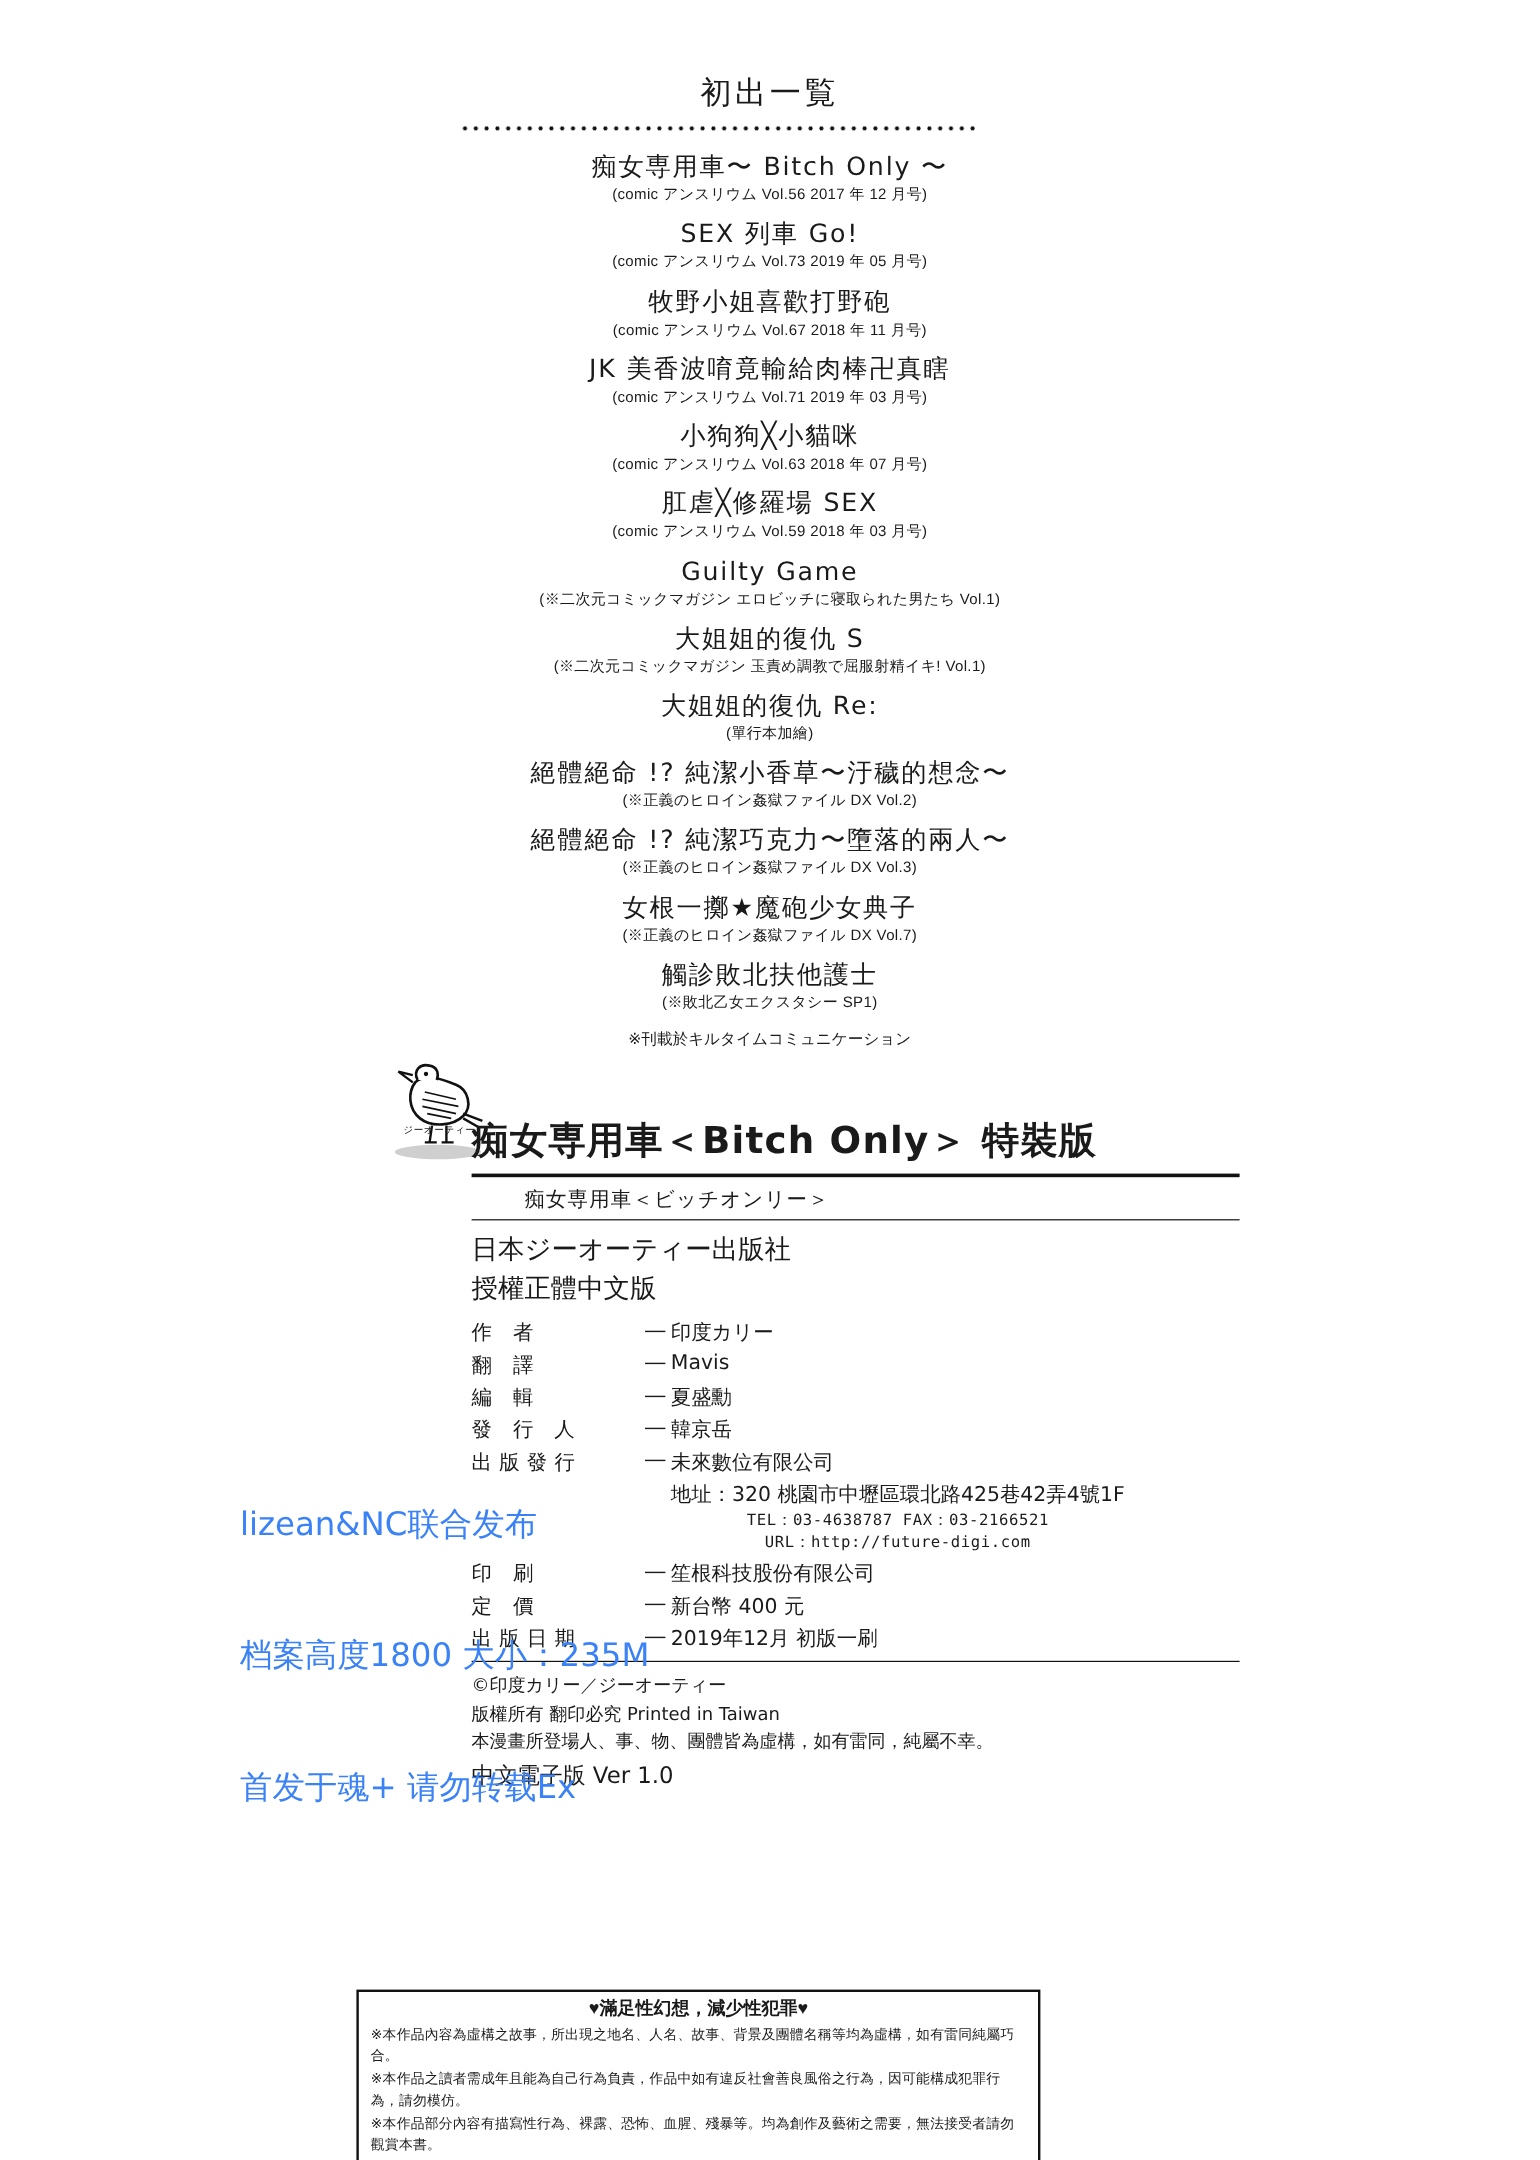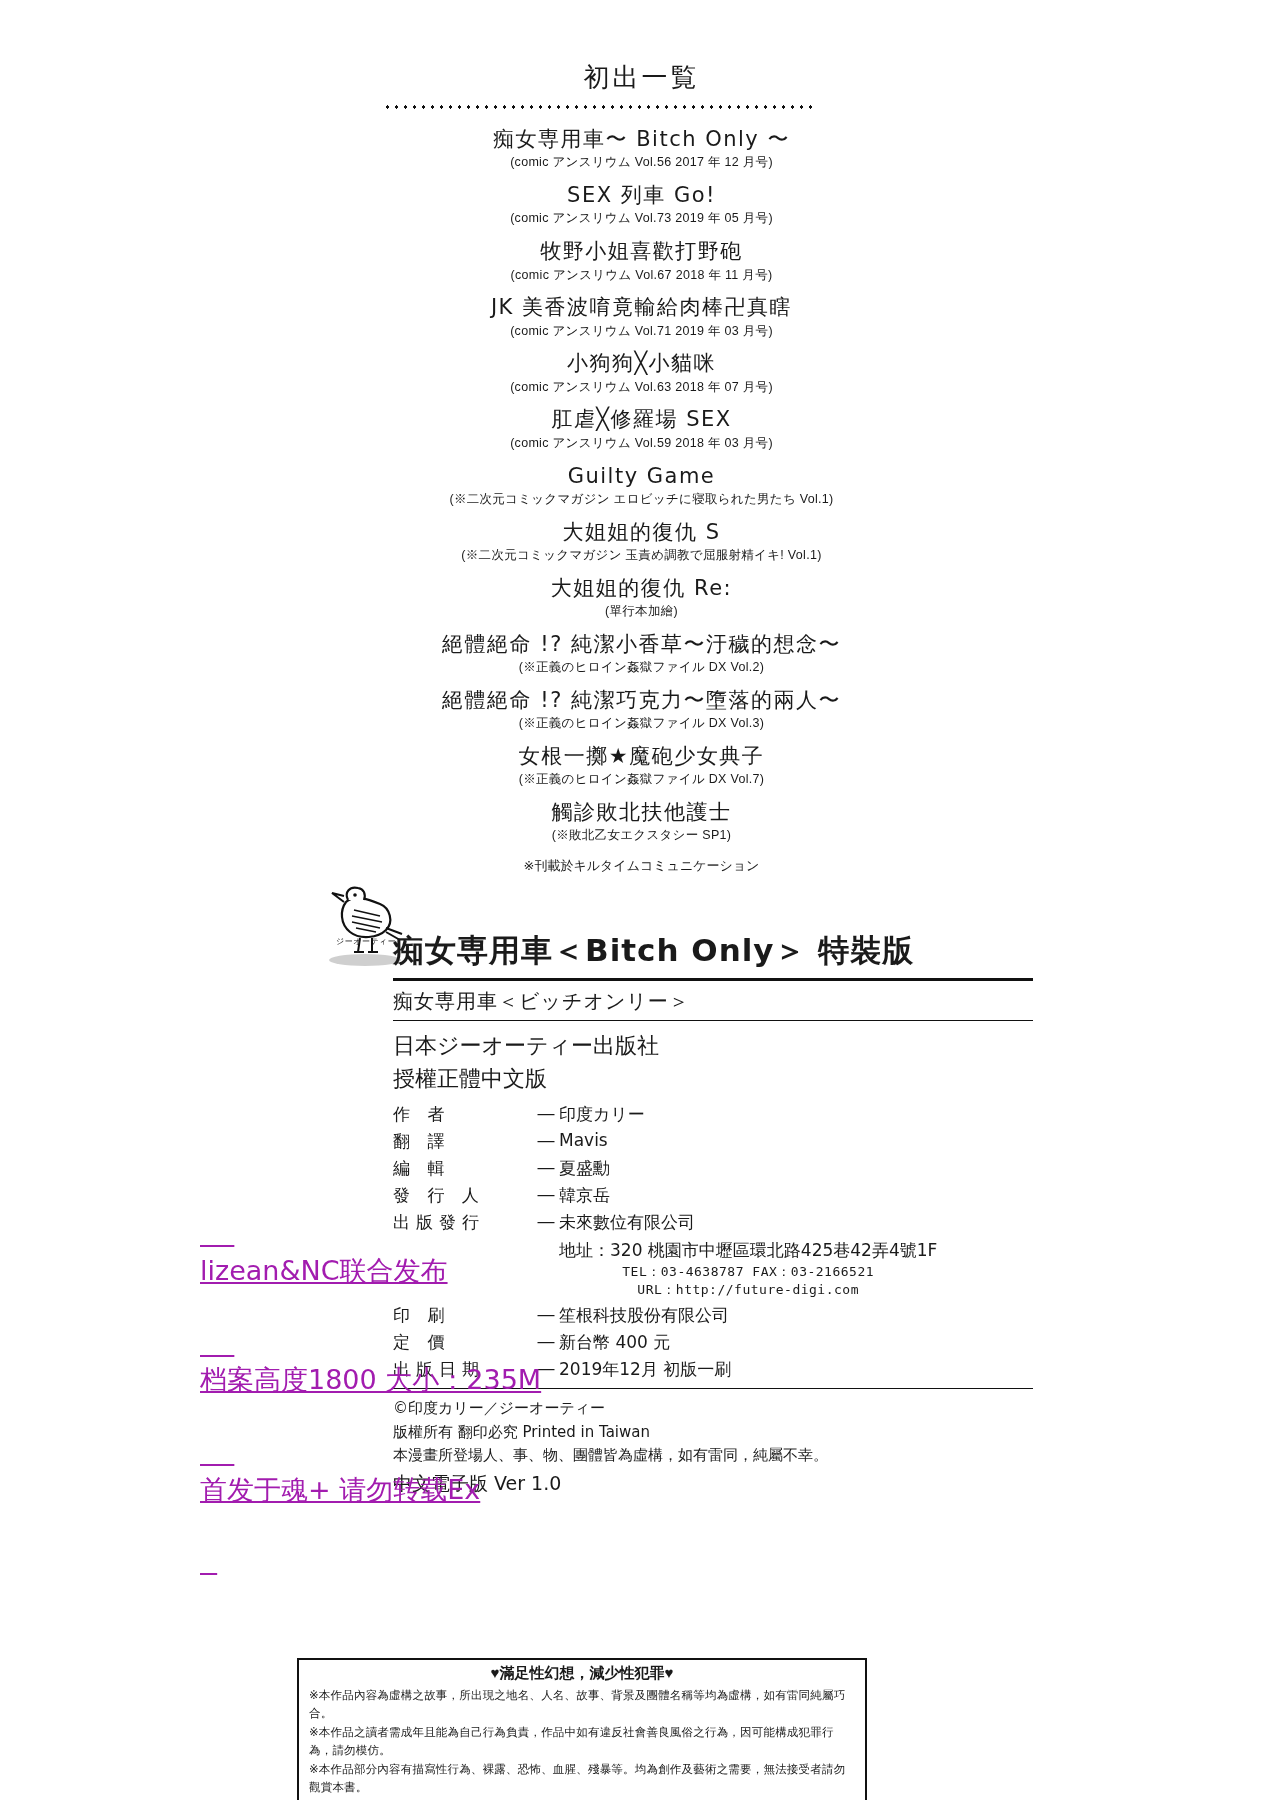--- a/index.html
+++ b/index.html
@@ -103,23 +103,24 @@
     height: 3px;
     background: #111;
     margin: 6px 0 7px 0;
   }
   .rule-thin {
     height: 1px;
     background: #111;
     margin: 5px 0 8px 0;
   }
   .sub-title {
-    font-size: 20px;
+    font-size: 17px;
     letter-spacing: 1px;
     font-family: Liberation Sans, sans-serif;
+    margin-left: 44px;
   }
   .pub-line {
     font-size: 22px;
     line-height: 1.5;
     font-family: "DejaVu Sans", sans-serif;
   }
 
   table.credits {
     border-collapse: collapse;
     margin-top: 6px;
@@ -167,24 +168,23 @@
     font-family: "DejaVu Sans", sans-serif;
   }
 
   
   .watermark {
     position: absolute;
     left: 200px;
     top: 1180px;
     font-size: 27px;
     line-height: 1.35;
-    color: #a21caf;
+    color: #3b82f6;
     font-family: "DejaVu Sans", sans-serif;
     white-space: pre;
-    text-decoration: underline;
   }
 
   
   .notice {
     position: absolute;
     left: 297px;
     top: 1658px;
     width: 570px;
     border: 2px solid #111;
     padding: 4px 10px 8px 10px;

